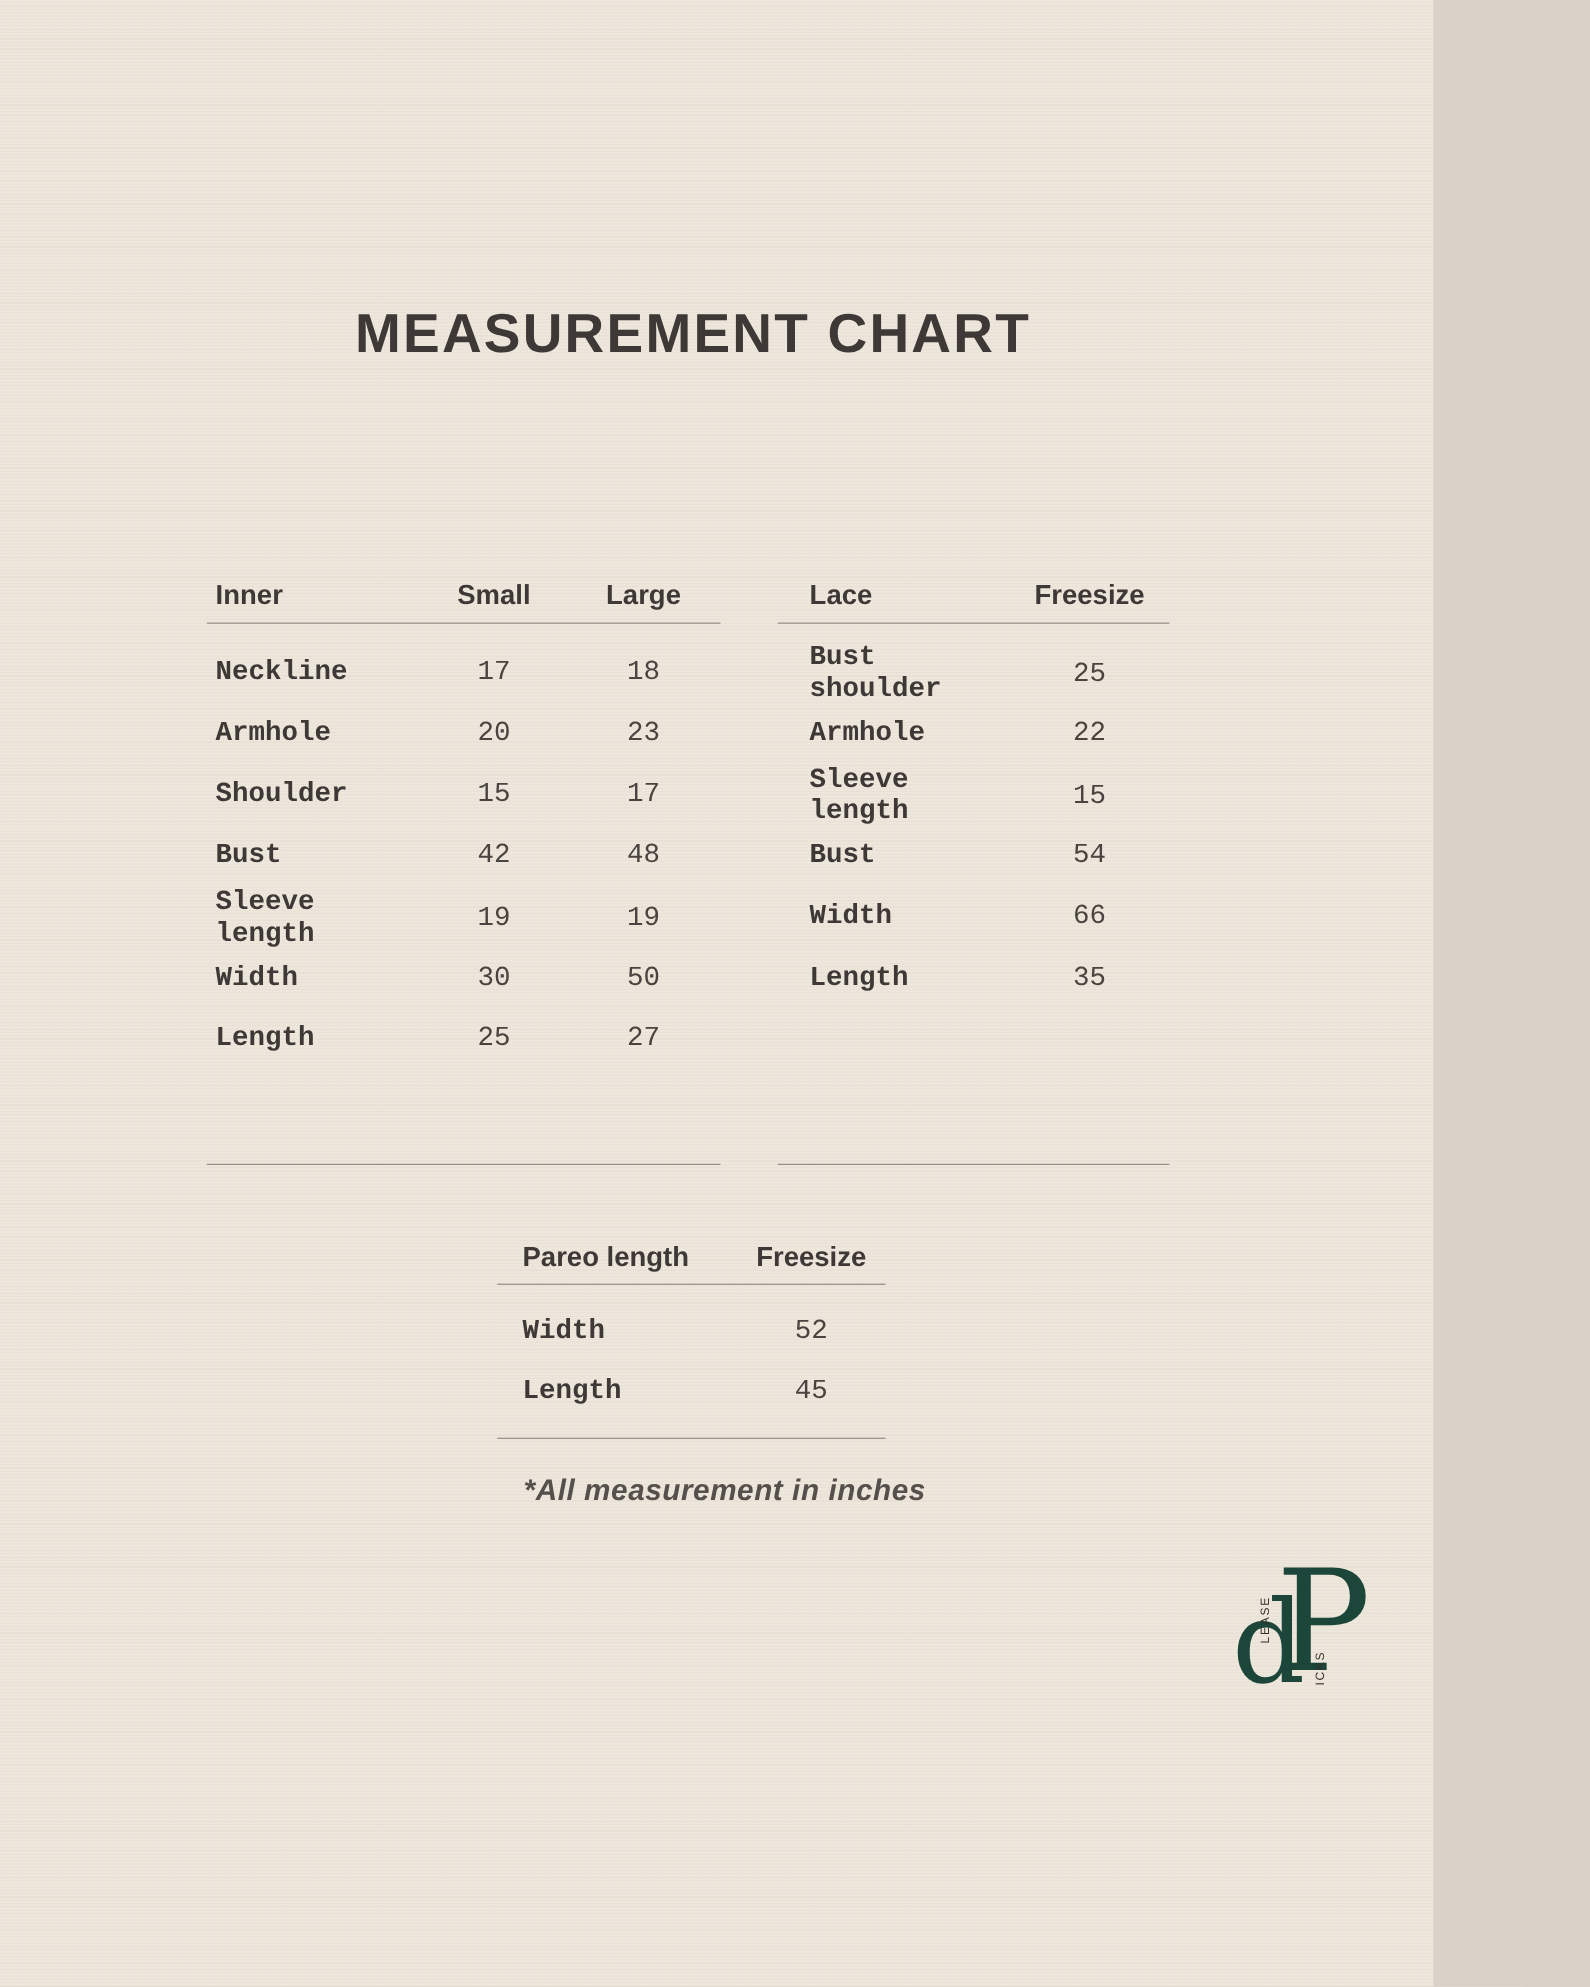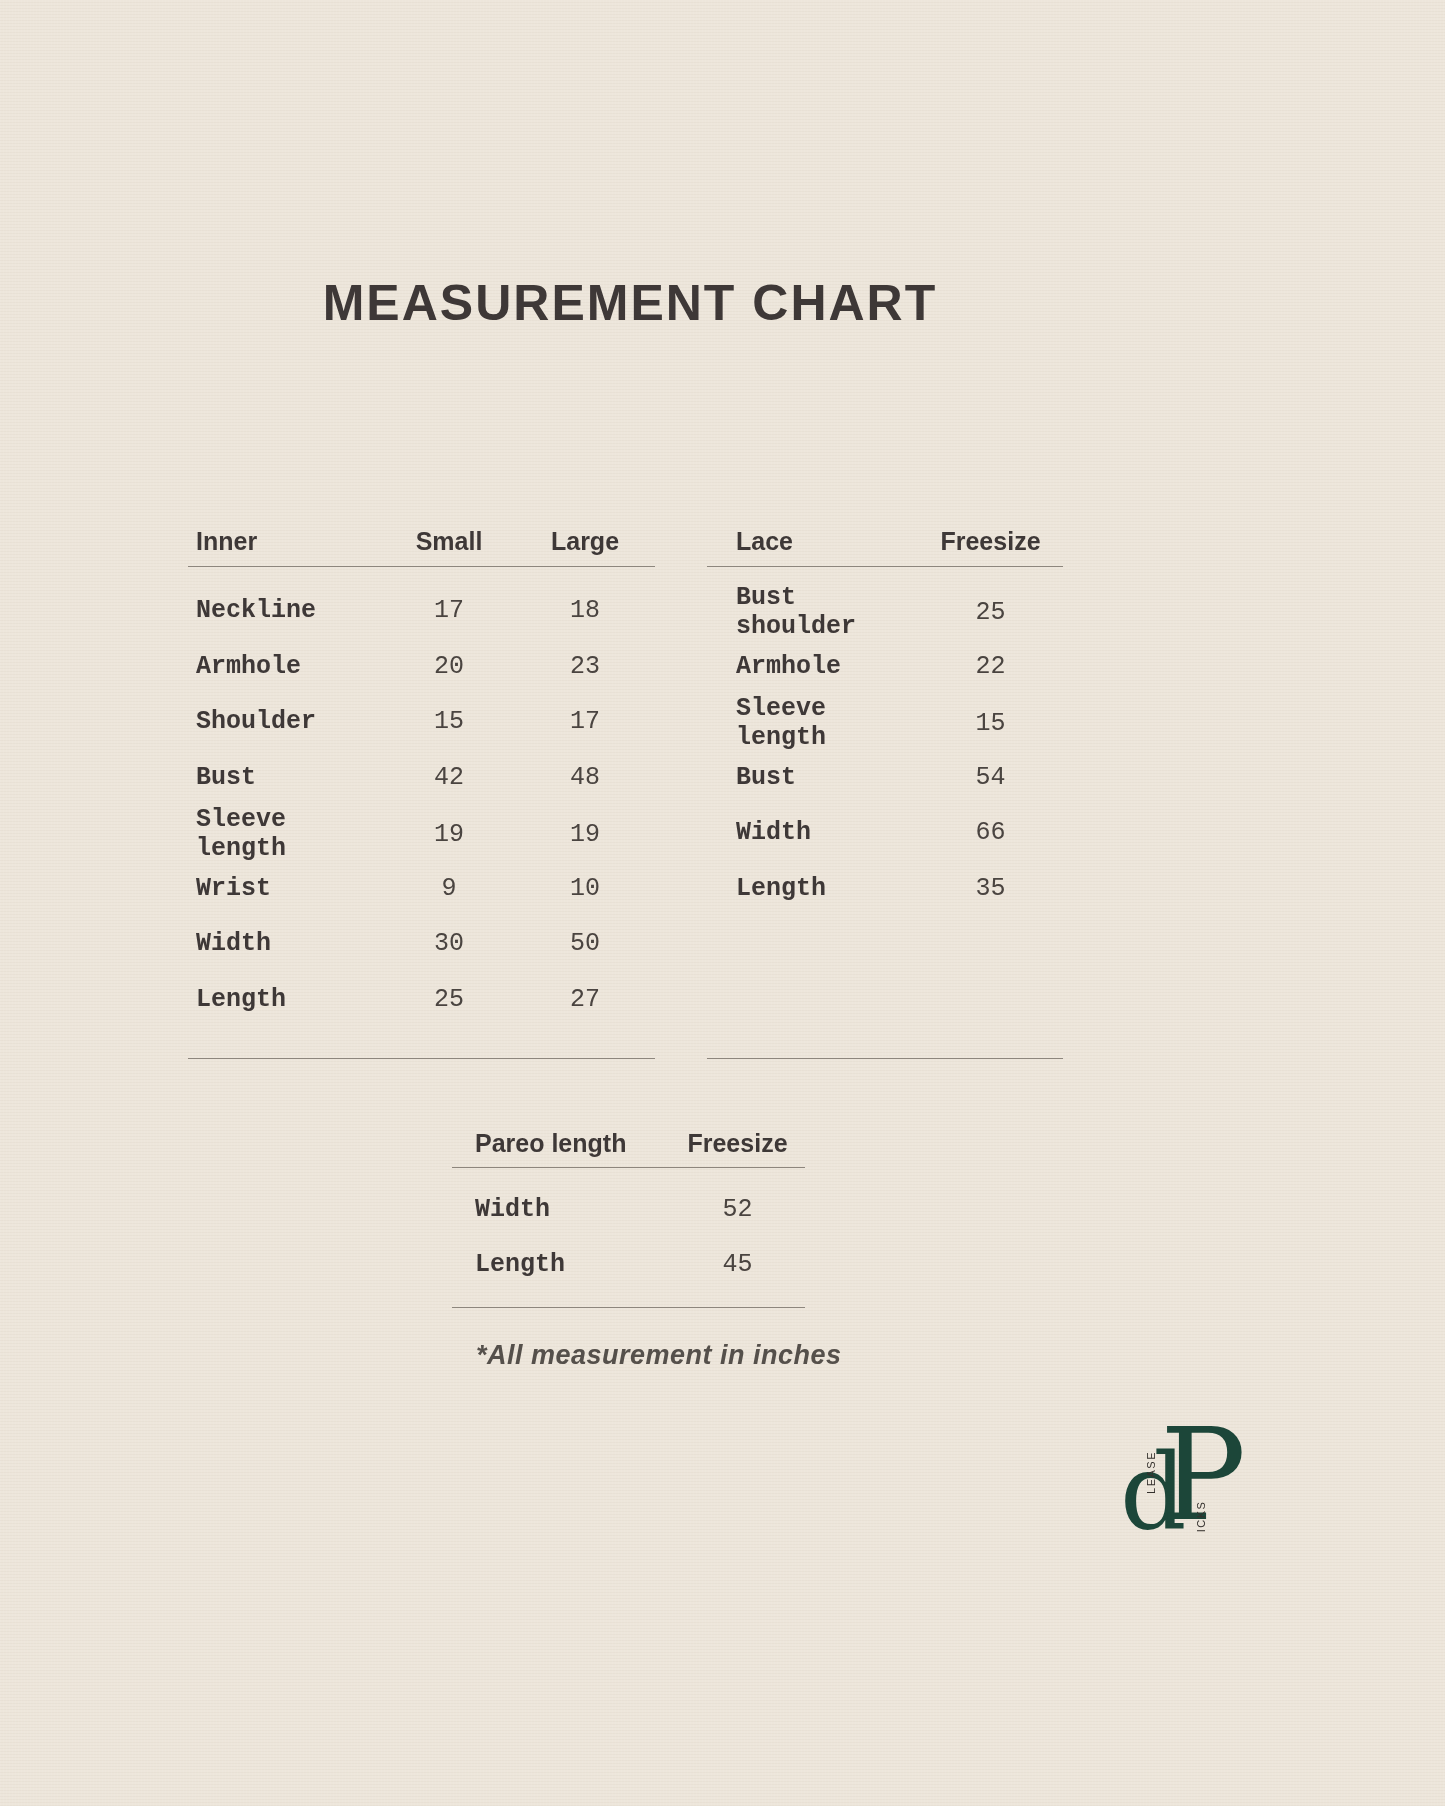--- a/index.html
+++ b/index.html
@@ -5,21 +5,21 @@
   :root{
     --bg:#EDE6DB;
     --ink:#3E3837;
     --ink-soft:#4A4440;
     --rule:#8D867D;
     --green:#1C4639;
   }
   html,body{margin:0;padding:0;background:#d8d2c8;}
   .canvas{
     position:relative;
-    width:1445px;height:1806px;
+    width:1303px;height:1806px;
     background-color:var(--bg);
     font-family:"Liberation Sans", sans-serif;
     color:var(--ink);
     overflow:hidden;
   }
   .texture{
     position:absolute;inset:0;pointer-events:none;
     background-image:
       repeating-linear-gradient(90deg, rgba(255,255,255,.06) 0 1px, rgba(0,0,0,0) 1px 3px),
       repeating-linear-gradient(0deg, rgba(146,124,102,.05) 0 1px, rgba(0,0,0,0) 1px 3px);
@@ -127,25 +127,20 @@
           <div class="label">Bust</div>
           <div class="val">42</div>
           <div class="val">48</div>
         </div>
         <div class="row">
           <div class="label">Sleeve length</div>
           <div class="val">19</div>
           <div class="val">19</div>
         </div>
         <div class="row">
-          <div class="label">Wrist</div>
-          <div class="val">9</div>
-          <div class="val">10</div>
-        </div>
-        <div class="row">
           <div class="label">Width</div>
           <div class="val">30</div>
           <div class="val">50</div>
         </div>
         <div class="row">
           <div class="label">Length</div>
           <div class="val">25</div>
           <div class="val">27</div>
         </div>
       </div>

